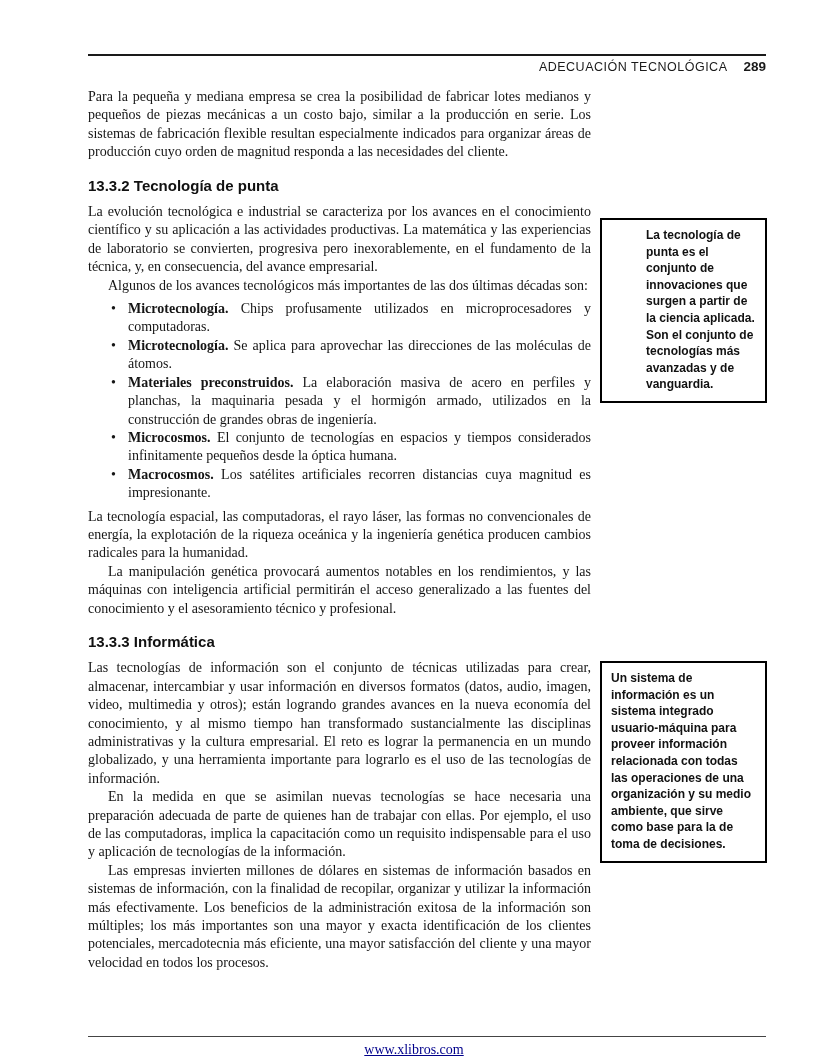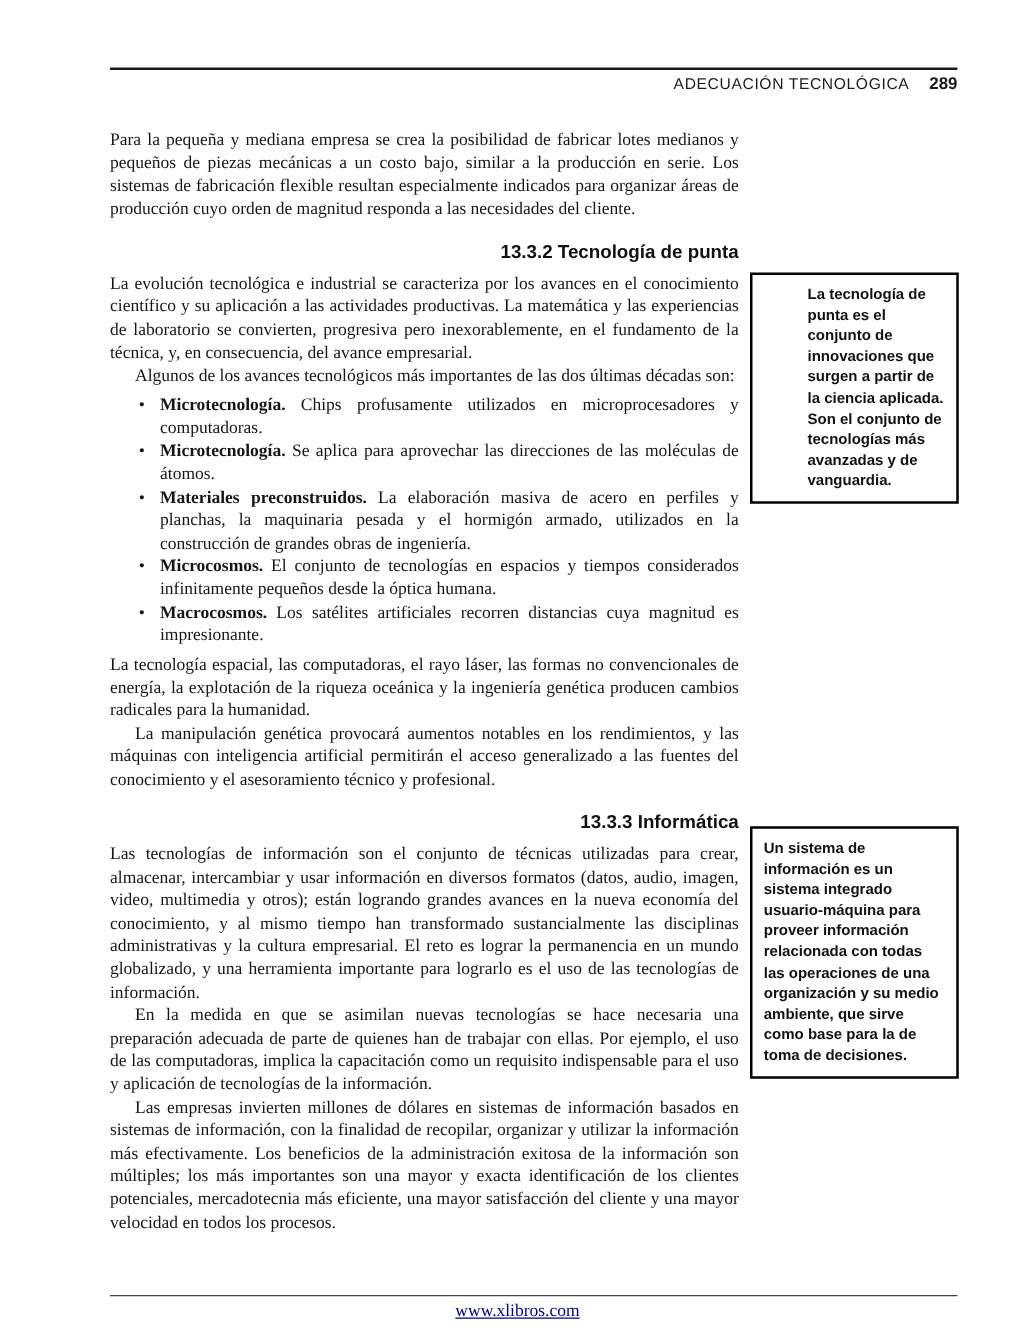--- a/index.html
+++ b/index.html
@@ -25,28 +25,27 @@
     color:#1a1a1a;
   }
   .running-head .pagenum {
     font-weight:bold; font-size:13.5px; margin-left:16px; letter-spacing:0;
   }
   
   .main-col {
     position:absolute; left:88px; top:88px; width:503px;
     font-size:14px; line-height:18.4px;
     text-align:justify;
-    margin-top:16px;
   }
   .main-col p { margin:0; }
   .main-col p.indent { text-indent:20px; }
   h2.section-heading {
     font-family:"Liberation Sans", sans-serif;
     font-size:15px; font-weight:bold;
-    text-align:right;
+    text-align:left;
     margin:15px 0 8px 0;
     color:#111;
   }
   ul.bullet-list {
     list-style:none;
     margin:5px 0 5px 0;
   }
   ul.bullet-list li {
     position:relative;
     padding-left:40px;

